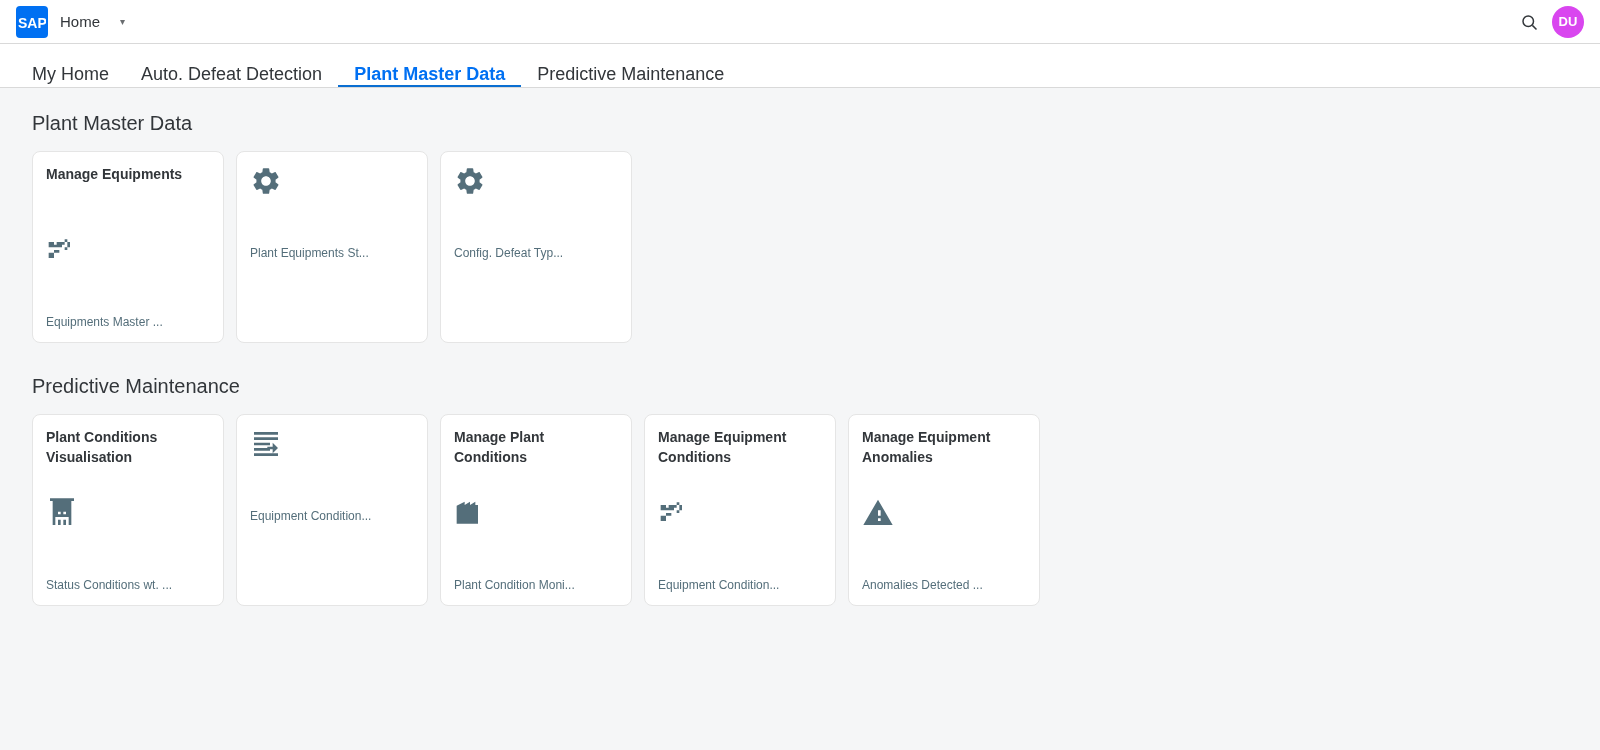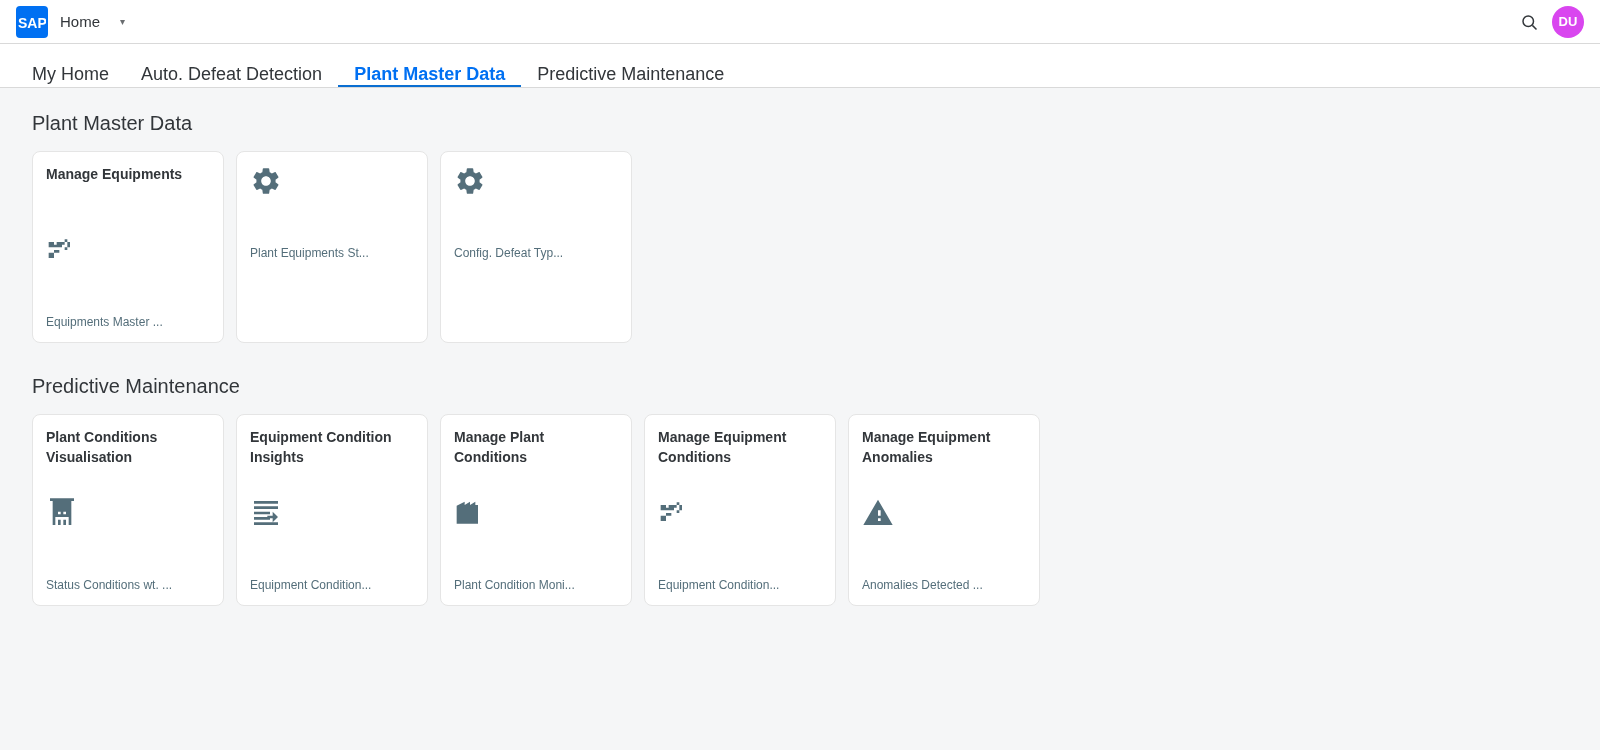--- a/index.html
+++ b/index.html
@@ -267,21 +267,20 @@
         <div class="tile-icon">
           <svg class="icon-svg" viewBox="0 0 24 24" xmlns="http://www.w3.org/2000/svg">
             <path d="M17 11H7V3H17V11ZM5 21V3H3V1H21V3H19V21H17V15H7V21H5ZM9 21V17H11V21H9ZM13 21V17H15V21H13ZM9 13H11V11H9V13ZM13 13H15V11H13V13ZM9 9H11V7H9V9ZM13 9H15V7H13V9Z"></path>
           </svg>
         </div>
         <div class="tile-subtitle">Status Conditions wt. ...</div>
       </div>
     </div>
 
     <div class="tile-card">
-      <div class="tile-card-title">Equipment Condition Insights</div>
       <div class="tile-card-bottom">
         <div class="tile-icon">
           <svg class="icon-svg" viewBox="0 0 24 24" xmlns="http://www.w3.org/2000/svg">
             <path d="M3 3h18v2H3V3zm0 4h18v2H3V7zm0 4h12v2H3v-2zm0 4h12v2H3v-2zm0 4h18v2H3v-2zM17 11l4 4-4 4v-3h-4v-2h4v-3z"></path>
           </svg>
         </div>
         <div class="tile-subtitle">Equipment Condition...</div>
       </div>
     </div>
 

